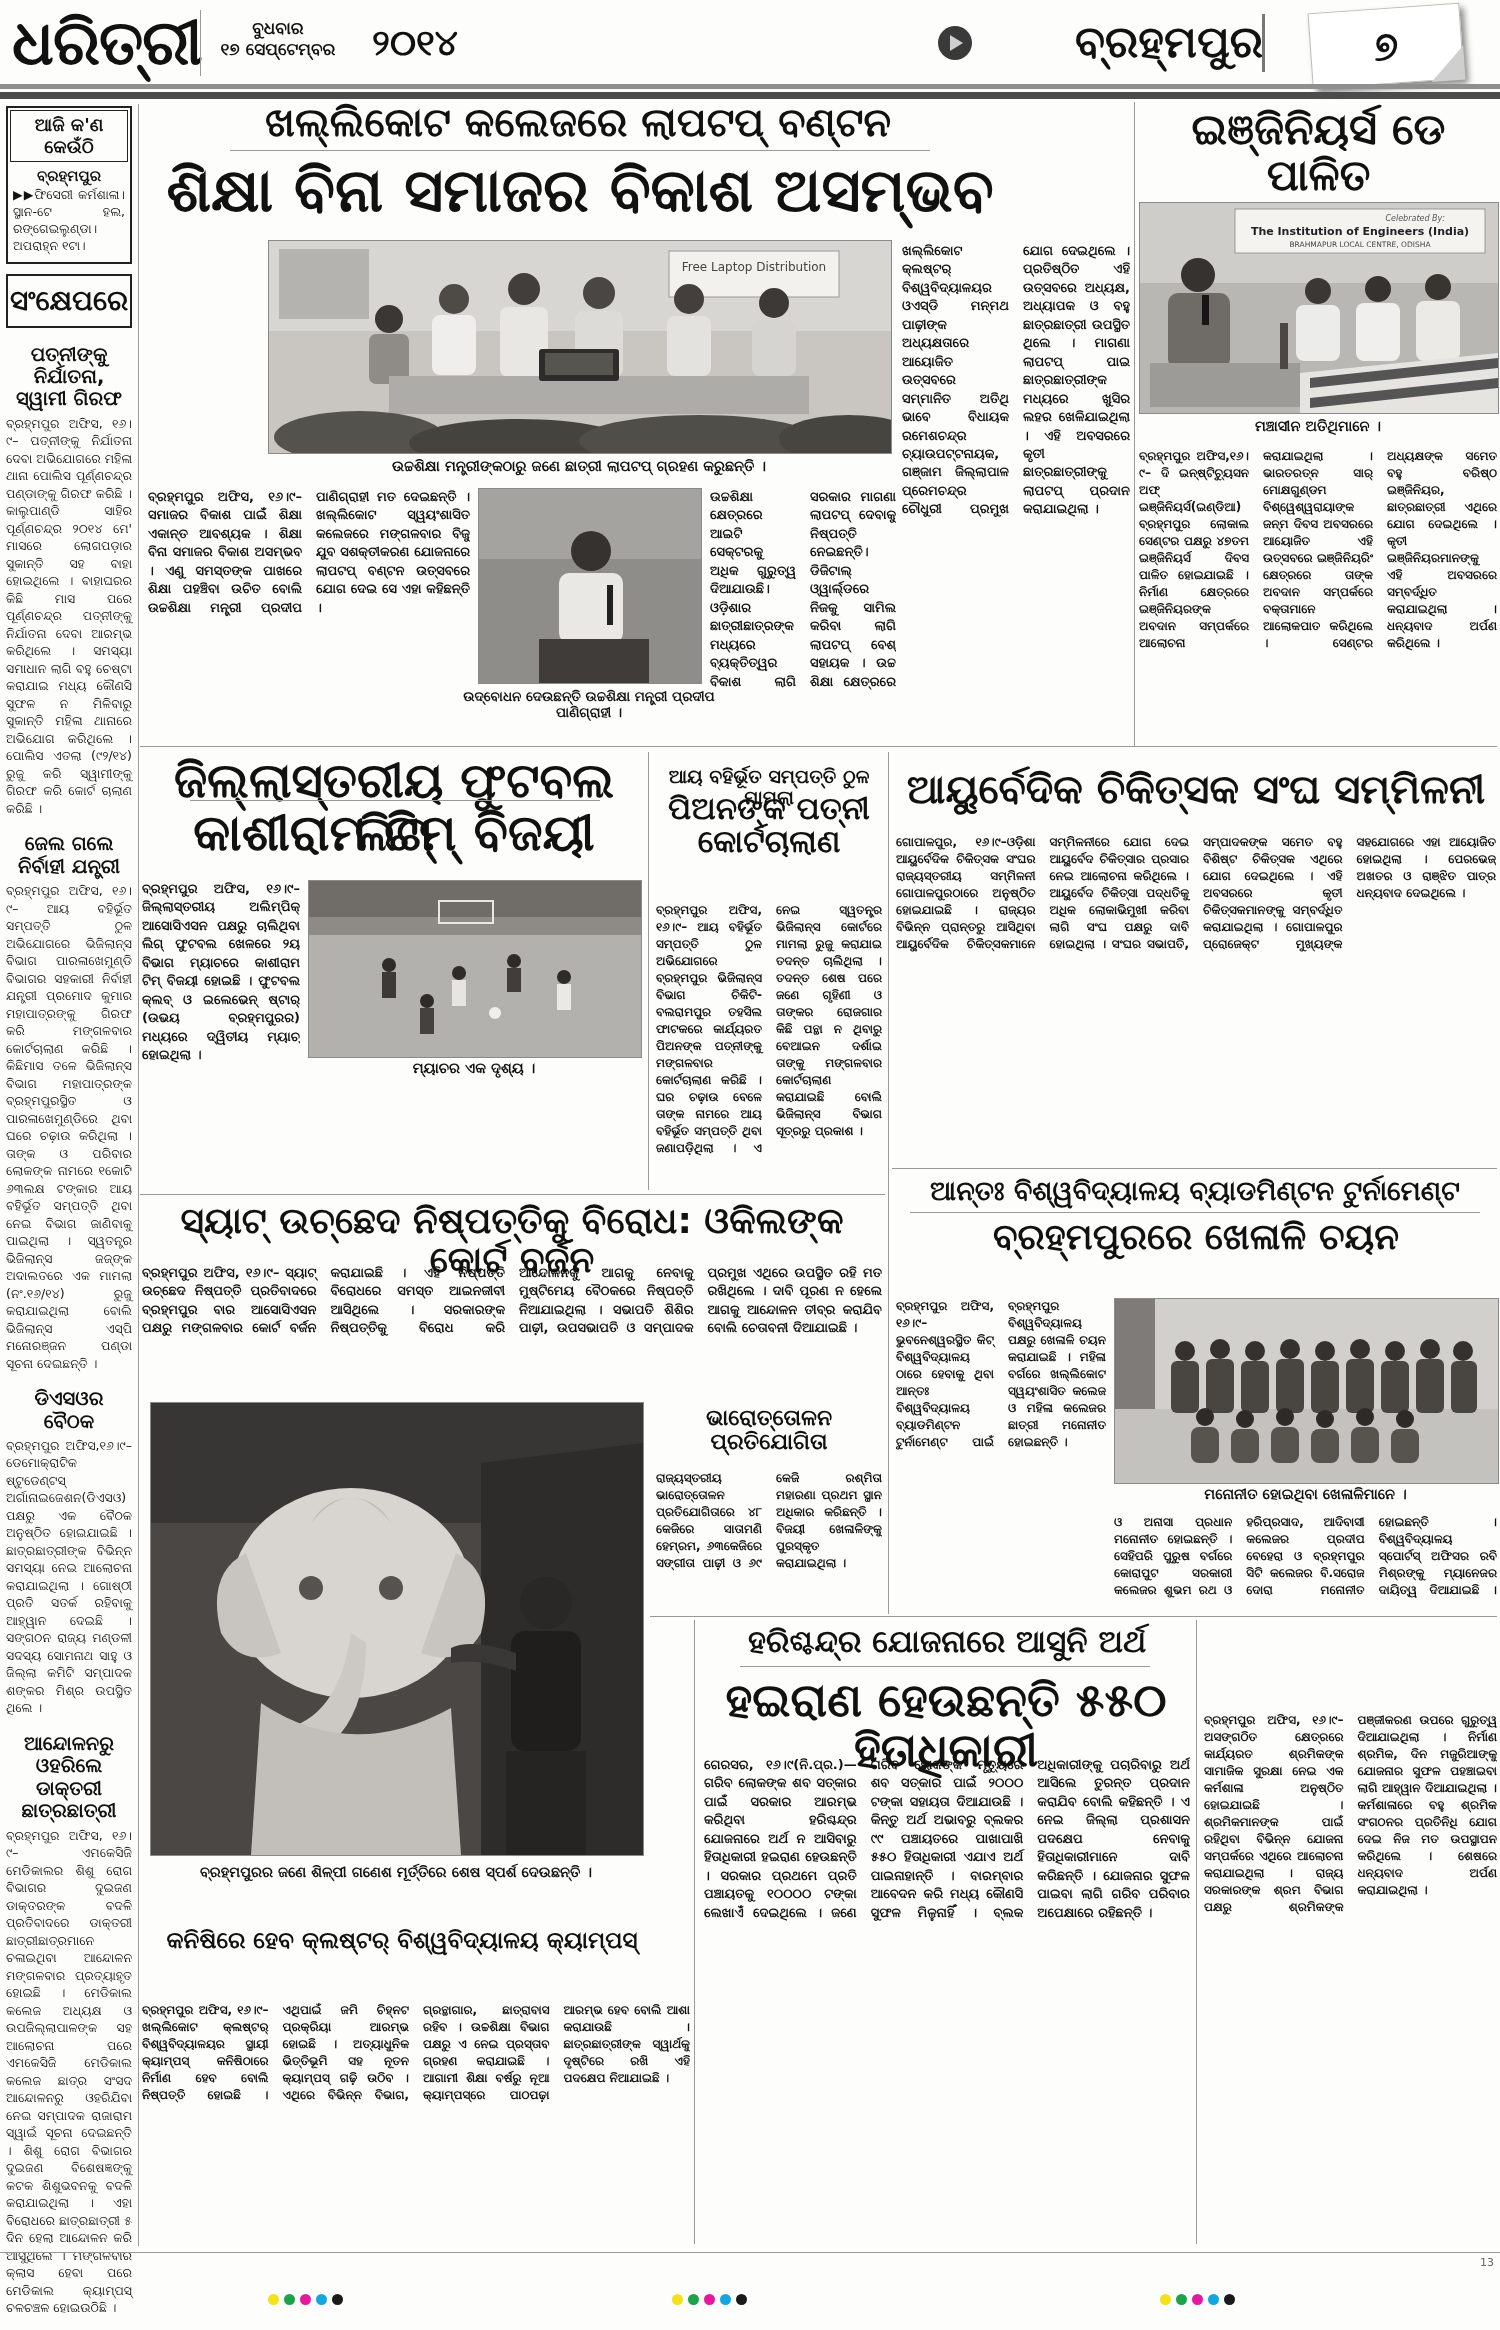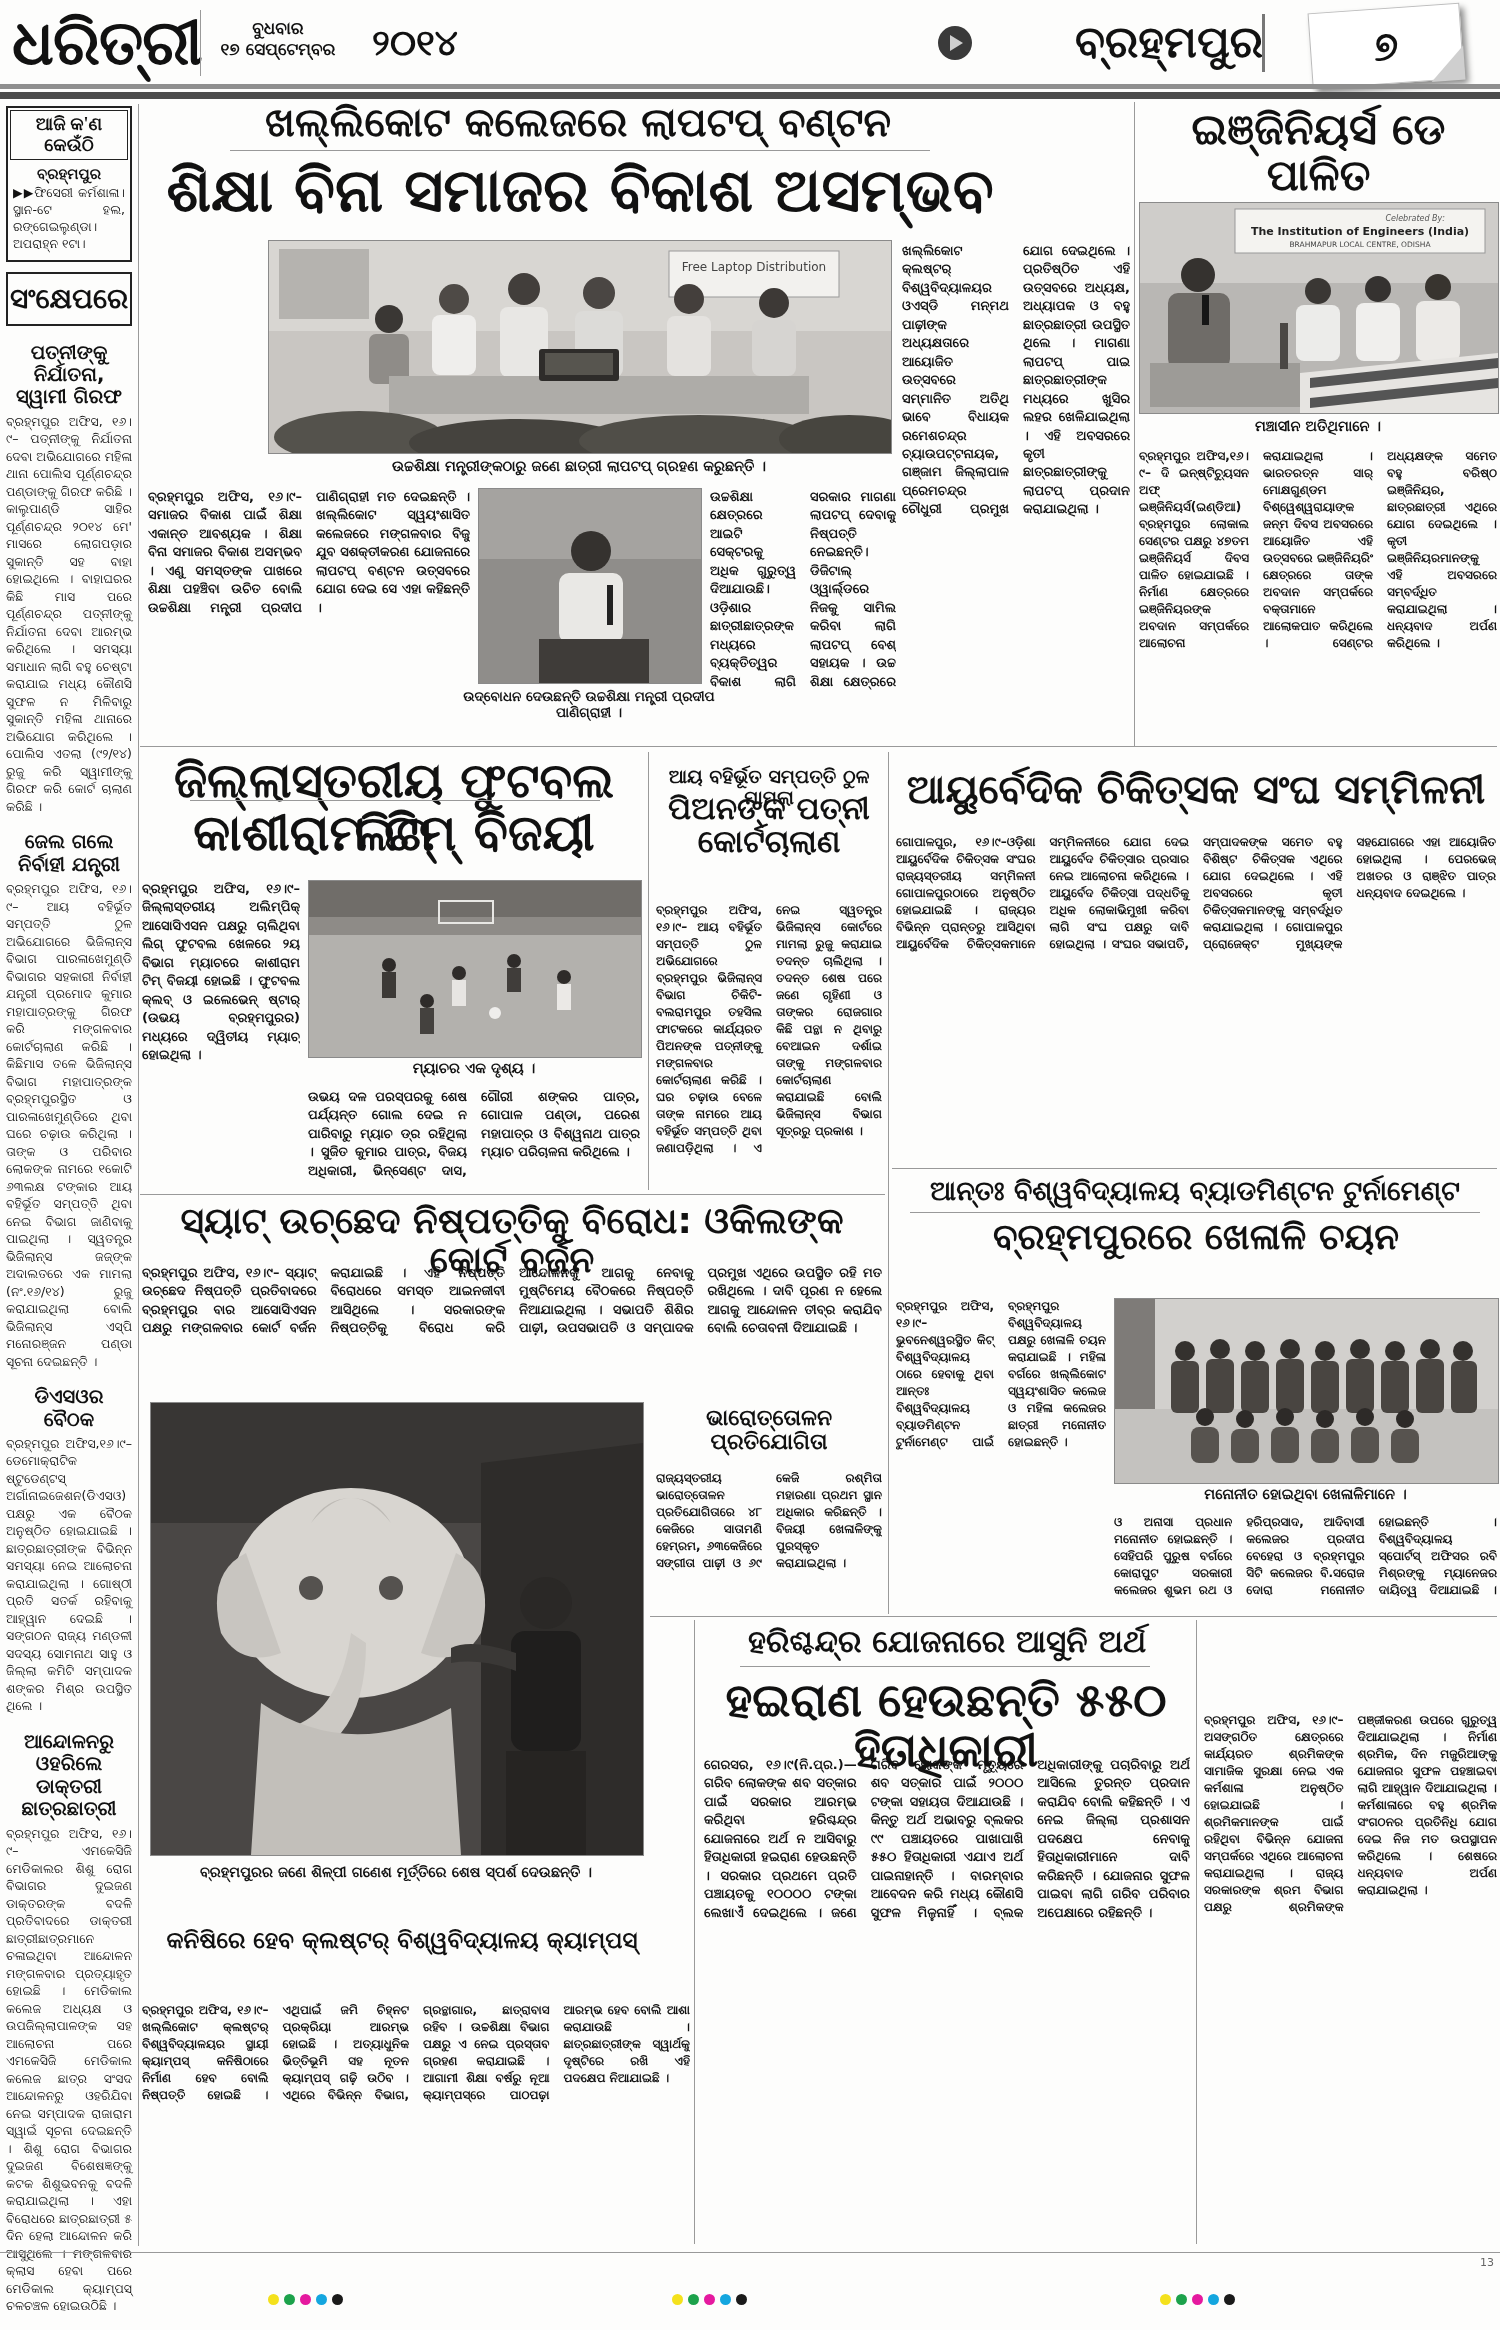--- a/index.html
+++ b/index.html
@@ -24,21 +24,21 @@
   
   .kicker{font-weight:800;text-align:center;line-height:1.1;}
   .headline{font-weight:800;text-align:center;line-height:1.08;}
   .body{font-size:13px;line-height:1.42;text-align:justify;overflow:hidden;column-gap:14px;font-weight:bold;}
   .caption{font-size:14.5px;font-weight:600;text-align:center;line-height:1.2;}
   .photo{background:#be185d;overflow:hidden;border:1px solid #8a8a8a;text-align:right;}
   .photo svg{display:block;width:100%;height:100%;}
   
   #sidebar{display:flex;flex-direction:column;gap:10px;}
   .sbox{border:2px solid #222;padding:4px 5px 7px;}
-  .sbox-title{border:1px solid #222;margin:-2px -3px 5px;padding:3px 2px;font-weight:800;font-size:18px;text-align:center;font-family:Liberation Serif, serif;}
+  .sbox-title{border:1px solid #222;margin:-2px -3px 5px;padding:3px 2px;font-weight:800;font-size:18px;text-align:center;}
   .sbox-place{font-weight:800;font-size:15px;text-align:center;margin-bottom:2px;}
   .sbox-entry{font-size:12.5px;line-height:1.35;text-align:justify;}
   .brief{border:2px solid #222;font-size:28px;font-weight:800;text-align:center;padding:8px 2px;}
   .s-head{font-weight:800;font-size:19.5px;text-align:center;line-height:1.15;margin:6px 0 4px;}
   .s-body{font-size:12.5px;line-height:1.4;text-align:justify;}
   .regdot{width:11px;height:11px;border-radius:50%;display:inline-block;margin-right:5px;}
   .pgmark{font-size:11px;color:#666;}
 </style>
 </head>
 <body>
@@ -197,21 +197,20 @@
       <circle cx="205" cy="80" r="7" fill="#2e2b29"></circle>
         <rect x="198" y="87" width="14" height="24" fill="#403d3a"></rect>
       <circle cx="255" cy="96" r="7" fill="#2e2b29"></circle>
         <rect x="248" y="103" width="14" height="26" fill="#ebe9e6"></rect>
       <circle cx="118" cy="120" r="7" fill="#2e2b29"></circle>
         <rect x="111" y="127" width="14" height="26" fill="#44413e"></rect>
       <circle cx="186" cy="132" r="6" fill="#efeeec"></circle>
     </svg>
   </div>
   <div class="abs caption" style="left:308px;top:1060px;width:332px;">ମ୍ୟାଚର ଏକ ଦୃଶ୍ୟ ।</div>
-  <div class="abs body" style="left:308px;top:1088px;width:332px;height:100px;column-count:2;">ଉଭୟ ଦଳ ପରସ୍ପରକୁ ଶେଷ ପର୍ଯ୍ୟନ୍ତ ଗୋଲ ଦେଇ ନ ପାରିବାରୁ ମ୍ୟାଚ ଡ୍ର ରହିଥିଲା । ସୁଜିତ କୁମାର ପାତ୍ର, ବିଜୟ ଅଧିକାରୀ, ଭିନ୍‌ସେଣ୍ଟ ଦାସ, ଗୌରୀ ଶଙ୍କର ପାତ୍ର, ଗୋପାଳ ପଣ୍ଡା, ପରେଶ ମହାପାତ୍ର ଓ ବିଶ୍ୱନାଥ ପାତ୍ର ମ୍ୟାଚ ପରିଚାଳନା କରିଥିଲେ ।</div>
 
   <div class="abs vline" style="left:648px;top:752px;height:438px;"></div>
 
   <div class="abs kicker" style="left:656px;top:766px;width:226px;font-size:19px;">ଆୟ ବହିର୍ଭୂତ ସମ୍ପତ୍ତି ଠୁଳ ମାମଲା</div>
   <div class="abs headline" style="left:656px;top:792px;width:226px;font-size:31px;">ପିଅନଙ୍କ ପତ୍ନୀ କୋର୍ଟଚାଲାଣ</div>
   <div class="abs body" style="left:656px;top:902px;width:226px;height:288px;column-count:2;font-size:12px;">ବ୍ରହ୍ମପୁର ଅଫିସ, ୧୬।୯– ଆୟ ବହିର୍ଭୂତ ସମ୍ପତ୍ତି ଠୁଳ ଅଭିଯୋଗରେ ବ୍ରହ୍ମପୁର ଭିଜିଲାନ୍ସ ବିଭାଗ ଚିକିଟି-ବଲରାମପୁର ତହସିଲ ଫାଟକରେ କାର୍ଯ୍ୟରତ ପିଅନଙ୍କ ପତ୍ନୀଙ୍କୁ ମଙ୍ଗଳବାର କୋର୍ଟଚାଲାଣ କରିଛି । ଘର ଚଢ଼ାଉ ବେଳେ ତାଙ୍କ ନାମରେ ଆୟ ବହିର୍ଭୂତ ସମ୍ପତ୍ତି ଥିବା ଜଣାପଡ଼ିଥିଲା । ଏ ନେଇ ସ୍ୱତନ୍ତ୍ର ଭିଜିଲାନ୍ସ କୋର୍ଟରେ ମାମଲା ରୁଜୁ କରାଯାଇ ତଦନ୍ତ ଚାଲିଥିଲା । ତଦନ୍ତ ଶେଷ ପରେ ଜଣେ ଗୃହିଣୀ ଓ ତାଙ୍କର ରୋଜଗାର କିଛି ପନ୍ଥା ନ ଥିବାରୁ ବେଆଇନ ଦର୍ଶାଇ ତାଙ୍କୁ ମଙ୍ଗଳବାର କୋର୍ଟଚାଲାଣ କରାଯାଇଛି ବୋଲି ଭିଜିଲାନ୍ସ ବିଭାଗ ସୂତ୍ରରୁ ପ୍ରକାଶ ।</div>
 
   <div class="abs vline" style="left:888px;top:752px;height:862px;"></div>
 
   <div class="abs headline" style="left:896px;top:768px;width:600px;font-size:40px;">ଆୟୁର୍ବେଦିକ ଚିକିତ୍ସକ ସଂଘ ସମ୍ମିଳନୀ</div>

